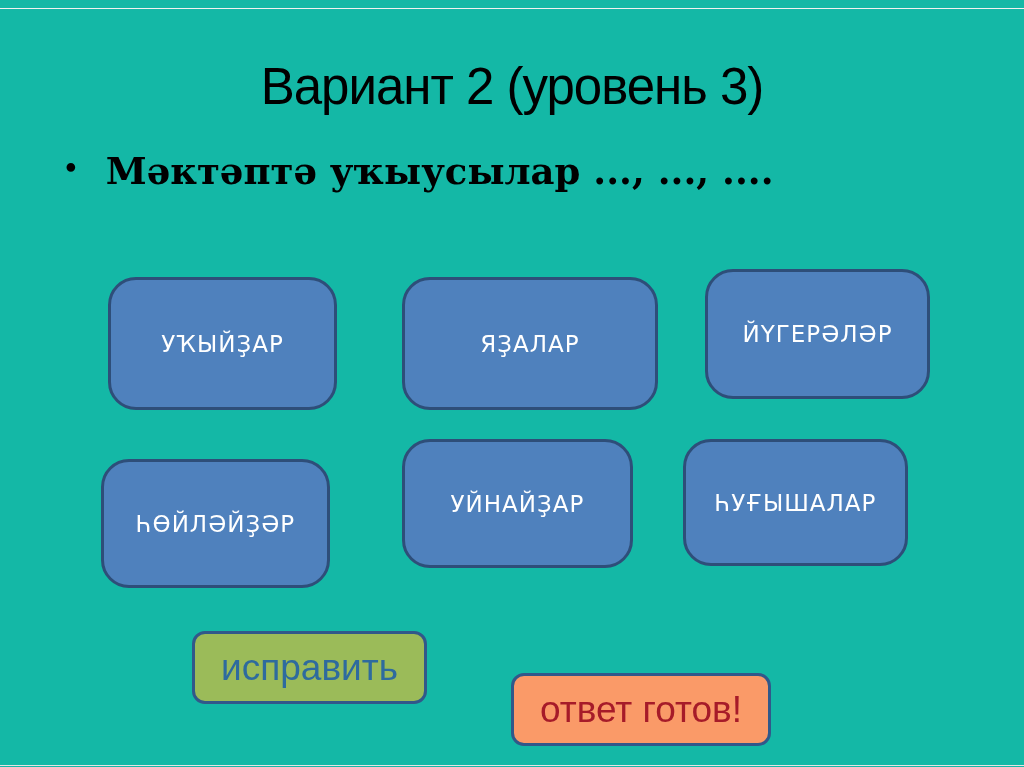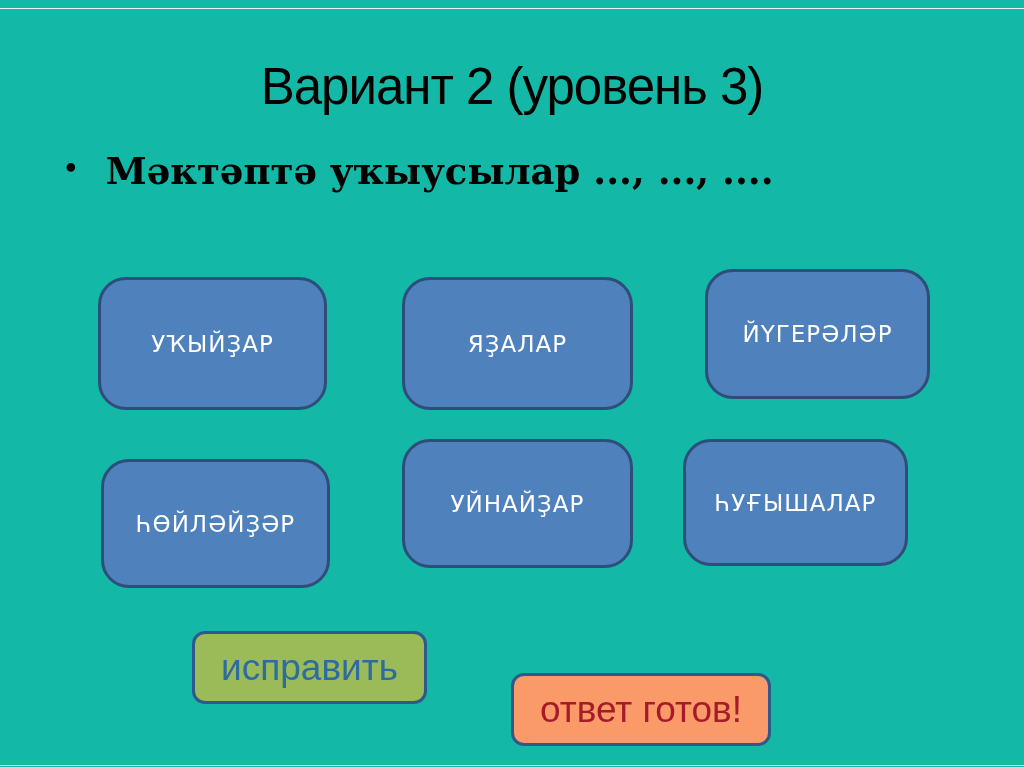--- a/index.html
+++ b/index.html
@@ -75,22 +75,22 @@
     display: flex;
     align-items: center;
     justify-content: center;
     color: #ffffff;
     font-family: "DejaVu Sans", "Liberation Sans", sans-serif;
     font-size: 23px;
     letter-spacing: 1px;
     box-sizing: border-box;
     cursor: pointer;
   }
-  .a1 { left: 98px; top: 277px; width: 229px; height: 133px; }
-  .a2 { left: 402px; top: 277px; width: 231px; height: 133px; }
+  .a1 { left: 108px; top: 277px; width: 229px; height: 133px; }
+  .a2 { left: 402px; top: 277px; width: 256px; height: 133px; }
   .a3 { left: 705px; top: 269px; width: 225px; height: 130px; }
   .a4 { left: 101px; top: 439px; width: 229px; height: 129px; margin-top: 20px; }
   .a5 { left: 402px; top: 439px; width: 231px; height: 129px; }
   .a6 { left: 683px; top: 439px; width: 225px; height: 127px; }
 
   .action-btn {
     position: absolute;
     top: 631px;
     height: 73px;
     border: 3px solid var(--button-border, #31588A);

